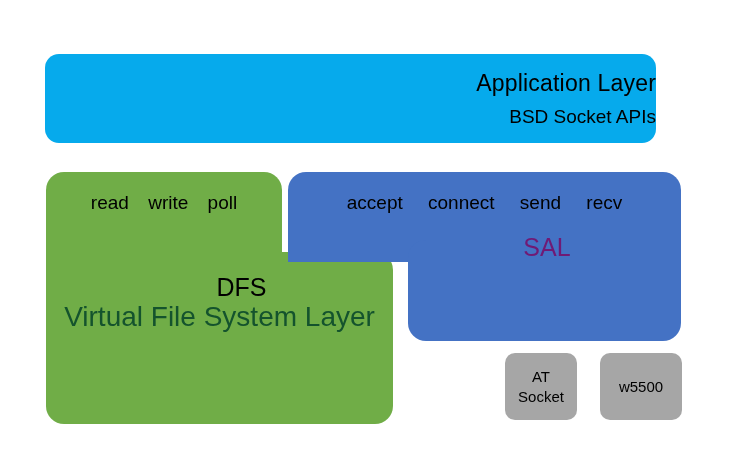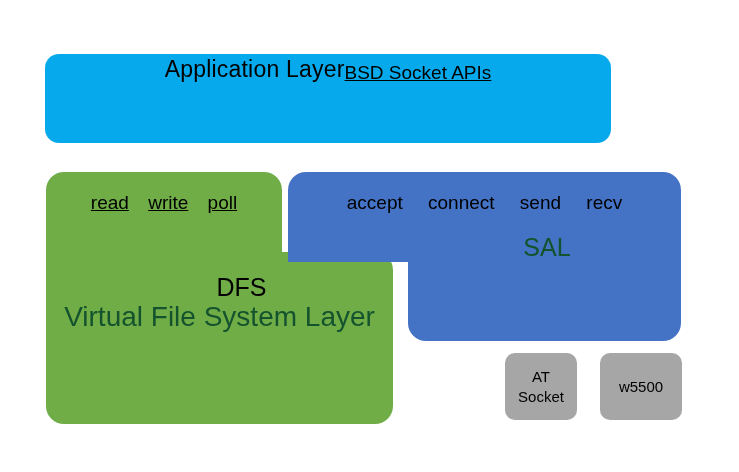--- a/index.html
+++ b/index.html
@@ -17,40 +17,40 @@
     height: 472px;
     background: #ffffff;
     overflow: hidden;
   }
 
   
   #app-layer {
     position: absolute;
     left: 45px;
     top: 54px;
-    width: 566px;
+    width: 611px;
     height: 89px;
     background: #06AAEC;
     border-radius: 14px;
     display: flex;
-    align-items: flex-start;
+    flex-direction: column;
+    align-items: flex-end;
     justify-content: center;
   }
   #app-layer .title {
     font-size: 23px;
     line-height: 30px;
     color: #000000;
     letter-spacing: 0.2px;
   }
   #app-layer .subtitle {
     font-size: 19px;
     line-height: 26px;
     color: #000000;
     margin-top: 6px;
-    text-decoration: underline;
   }
 
   
   .dfs-upper {
     position: absolute;
     left: 46px;
     top: 172px;
     width: 236px;
     height: 110px;
     background: #70AD47;
@@ -78,21 +78,21 @@
     position: absolute;
     left: 46px;
     top: 190px;
     width: 236px;
     text-align: center;
     font-size: 19px;
     line-height: 26px;
     color: #000000;
     z-index: 5;
   }
-  .dfs-ops span { margin: 0 7px; text-decoration: underline; }
+  .dfs-ops span { margin: 0 7px; }
   .dfs-label {
     position: absolute;
     left: 46px;
     top: 272px;
     width: 347px;
     text-align: center;
     z-index: 5;
   }
   .dfs-label .big {
     font-size: 25px;
@@ -150,21 +150,21 @@
     position: absolute;
     left: 408px;
     top: 232px;
     width: 278px;
     text-align: center;
     z-index: 5;
   }
   .sal-label .big {
     font-size: 25px;
     line-height: 31px;
-    color: #14532d;
+    color: #701a75;
   }
   .sal-label .small {
     font-size: 20px;
     line-height: 27px;
     color: #000000;
     white-space: nowrap;
   }
 
   
   .backend {

